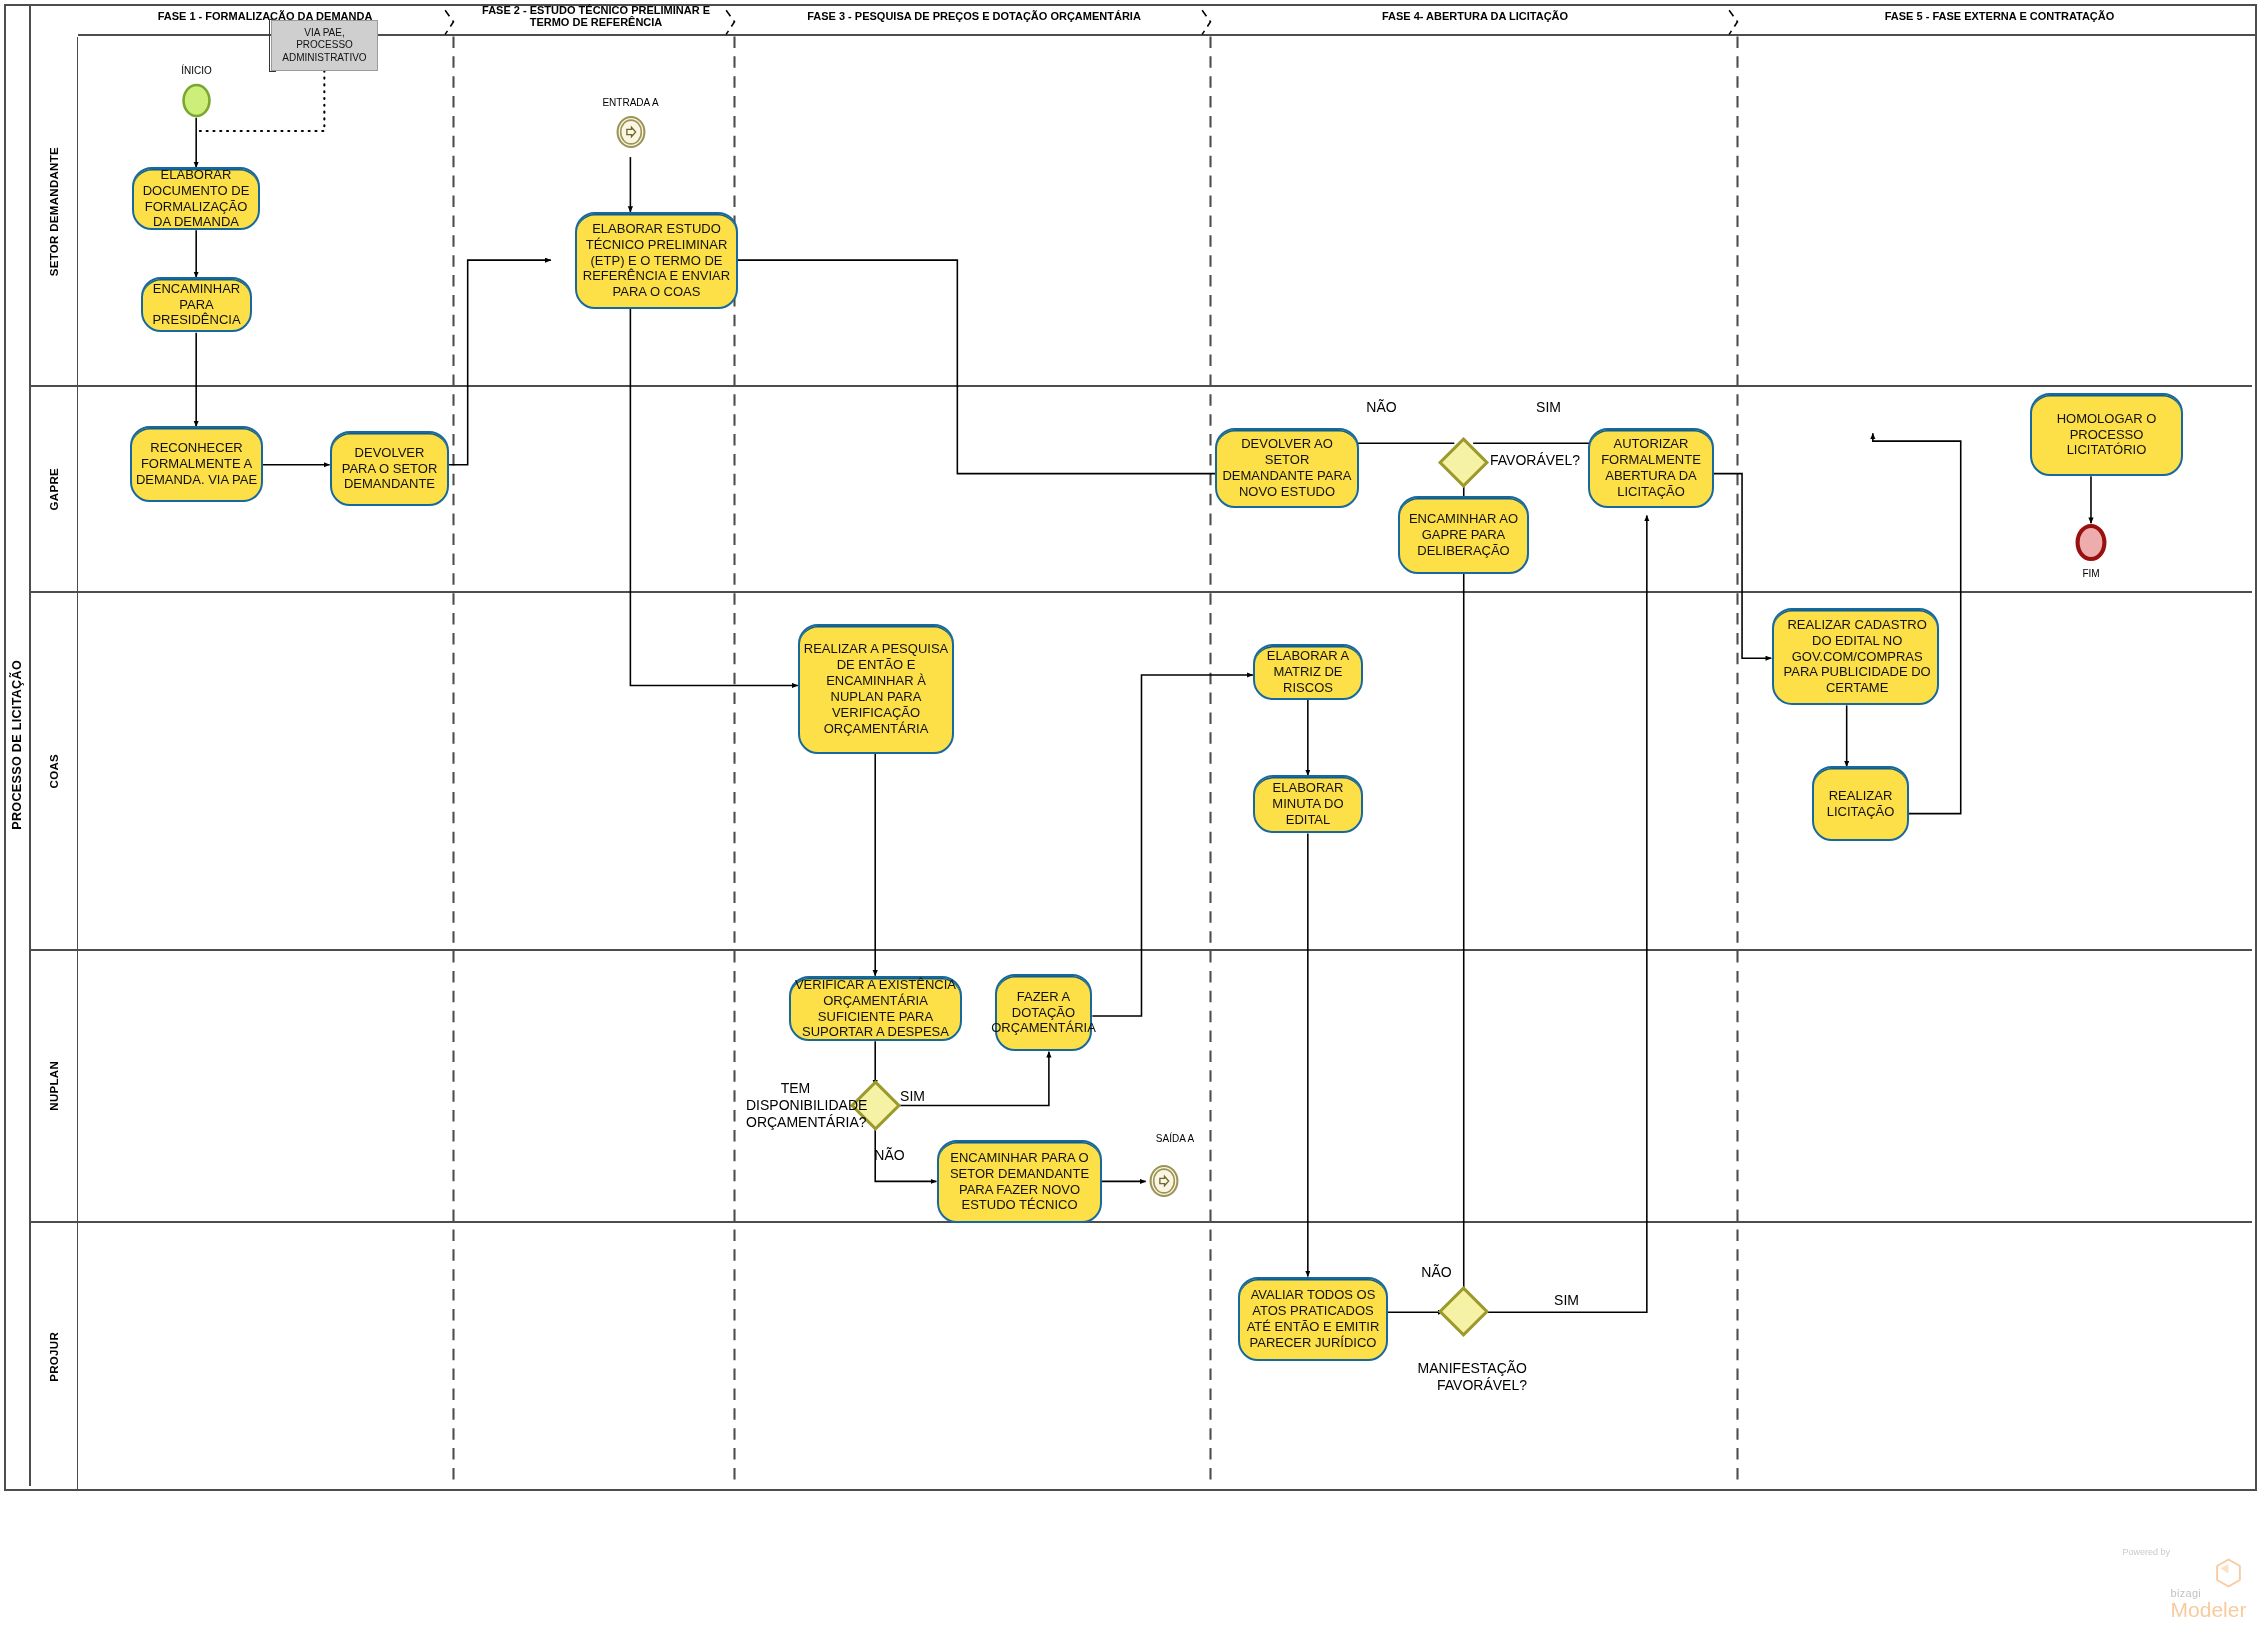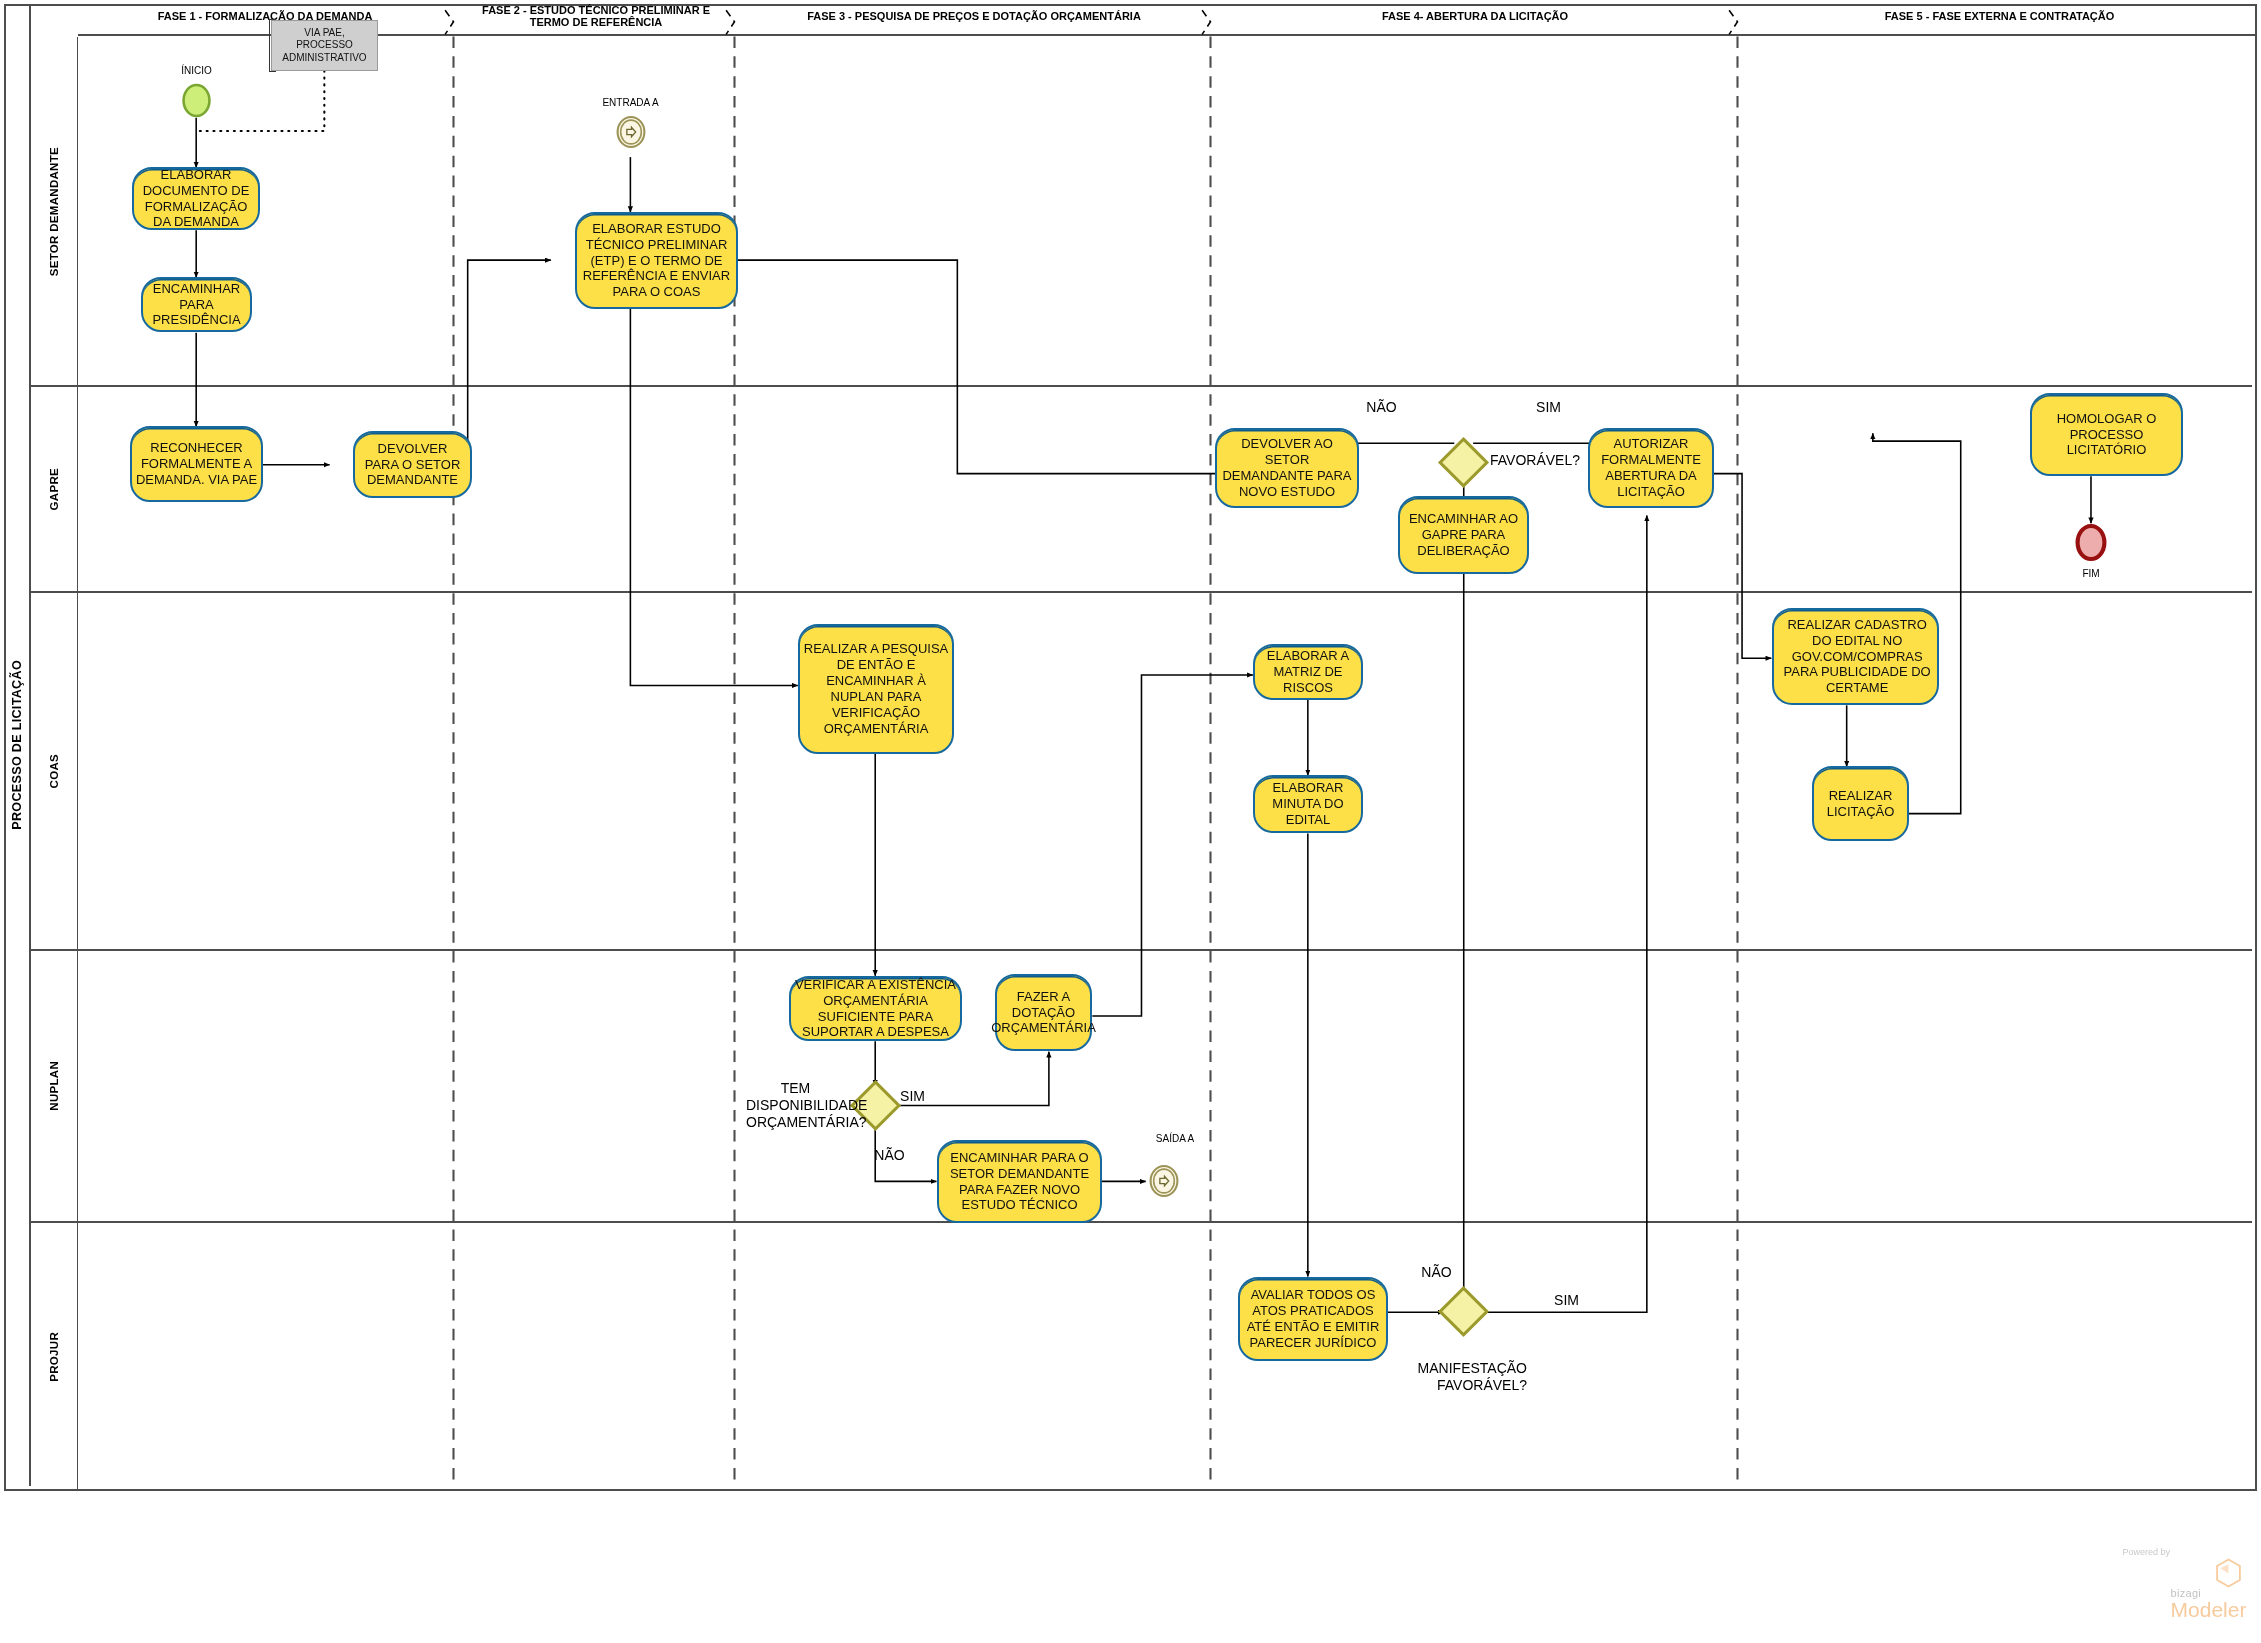--- a/index.html
+++ b/index.html
@@ -232,21 +232,21 @@
       </svg>
   </div>
   <div class="evlabel" style="left:2060px;top:568px;width:62px;">FIM</div>
 
   <div class="task" style="left:132px;top:167px;width:128px;height:63px;">ELABORAR DOCUMENTO DE FORMALIZAÇÃO DA DEMANDA</div>
 
   <div class="task" style="left:141px;top:277px;width:111px;height:55px;">ENCAMINHAR PARA PRESIDÊNCIA</div>
 
   <div class="task" style="left:130px;top:426px;width:133px;height:76px;">RECONHECER FORMALMENTE A DEMANDA. VIA PAE</div>
 
-  <div class="task" style="left:330px;top:431px;width:119px;height:67px;margin-left:23px;">DEVOLVER PARA O SETOR DEMANDANTE</div>
+  <div class="task" style="left:330px;top:431px;width:119px;height:75px;">DEVOLVER PARA O SETOR DEMANDANTE</div>
 
   <div class="task" style="left:551px;top:212px;width:163px;height:97px;margin-left:24px;">ELABORAR  ESTUDO TÉCNICO PRELIMINAR (ETP) E O TERMO DE REFERÊNCIA E ENVIAR PARA O COAS</div>
 
   <div class="task" style="left:798px;top:624px;width:156px;height:130px;">REALIZAR A PESQUISA DE ENTÃO E ENCAMINHAR À NUPLAN PARA VERIFICAÇÃO ORÇAMENTÁRIA</div>
 
   <div class="task" style="left:789px;top:976px;width:173px;height:65px;">VERIFICAR A EXISTÊNCIA ORÇAMENTÁRIA SUFICIENTE PARA SUPORTAR A DESPESA</div>
 
   <div class="task" style="left:995px;top:974px;width:97px;height:77px;">FAZER A DOTAÇÃO ORÇAMENTÁRIA</div>
 
   <div class="task" style="left:937px;top:1140px;width:165px;height:83px;">ENCAMINHAR PARA O SETOR DEMANDANTE PARA FAZER NOVO ESTUDO TÉCNICO</div>

